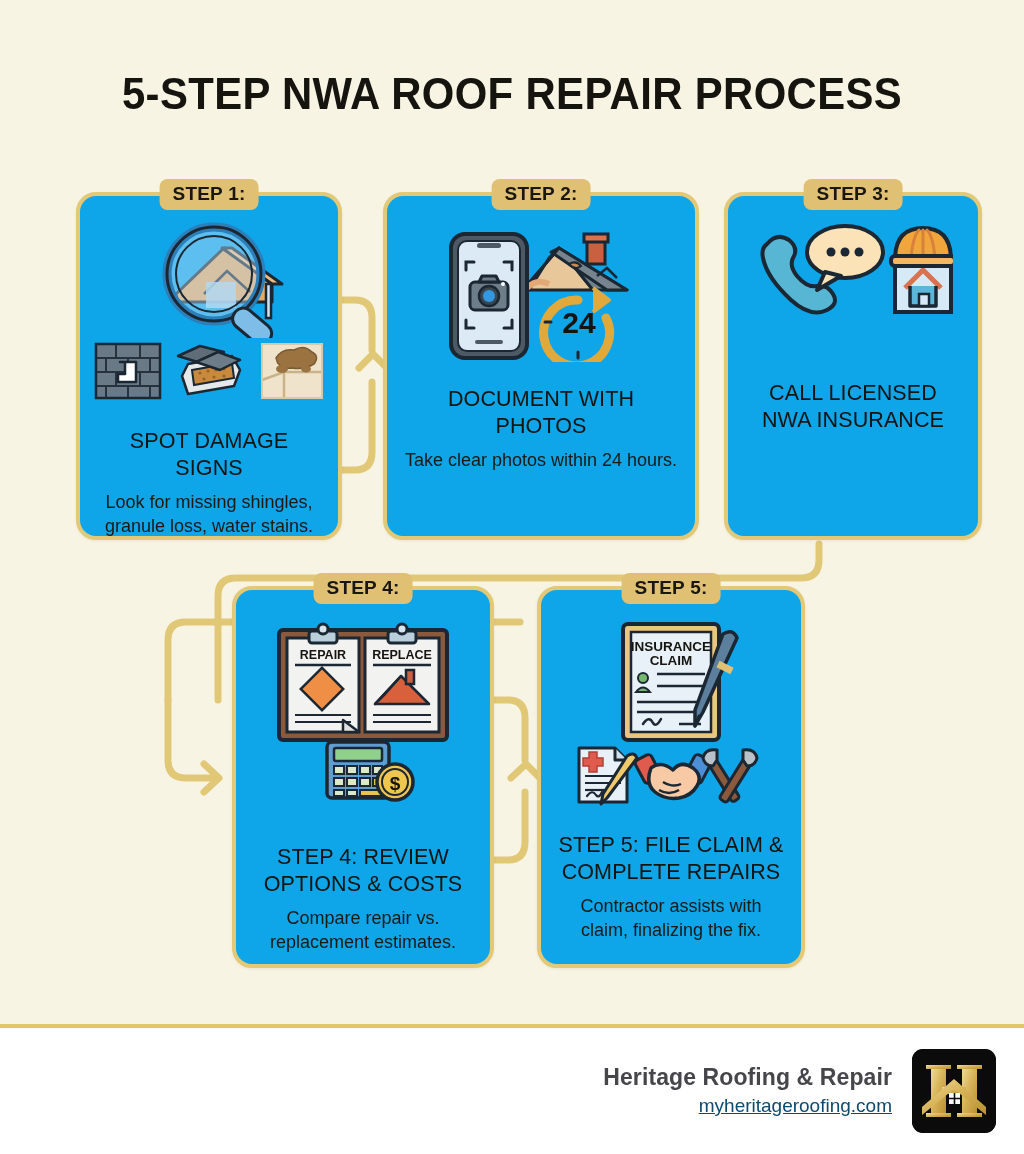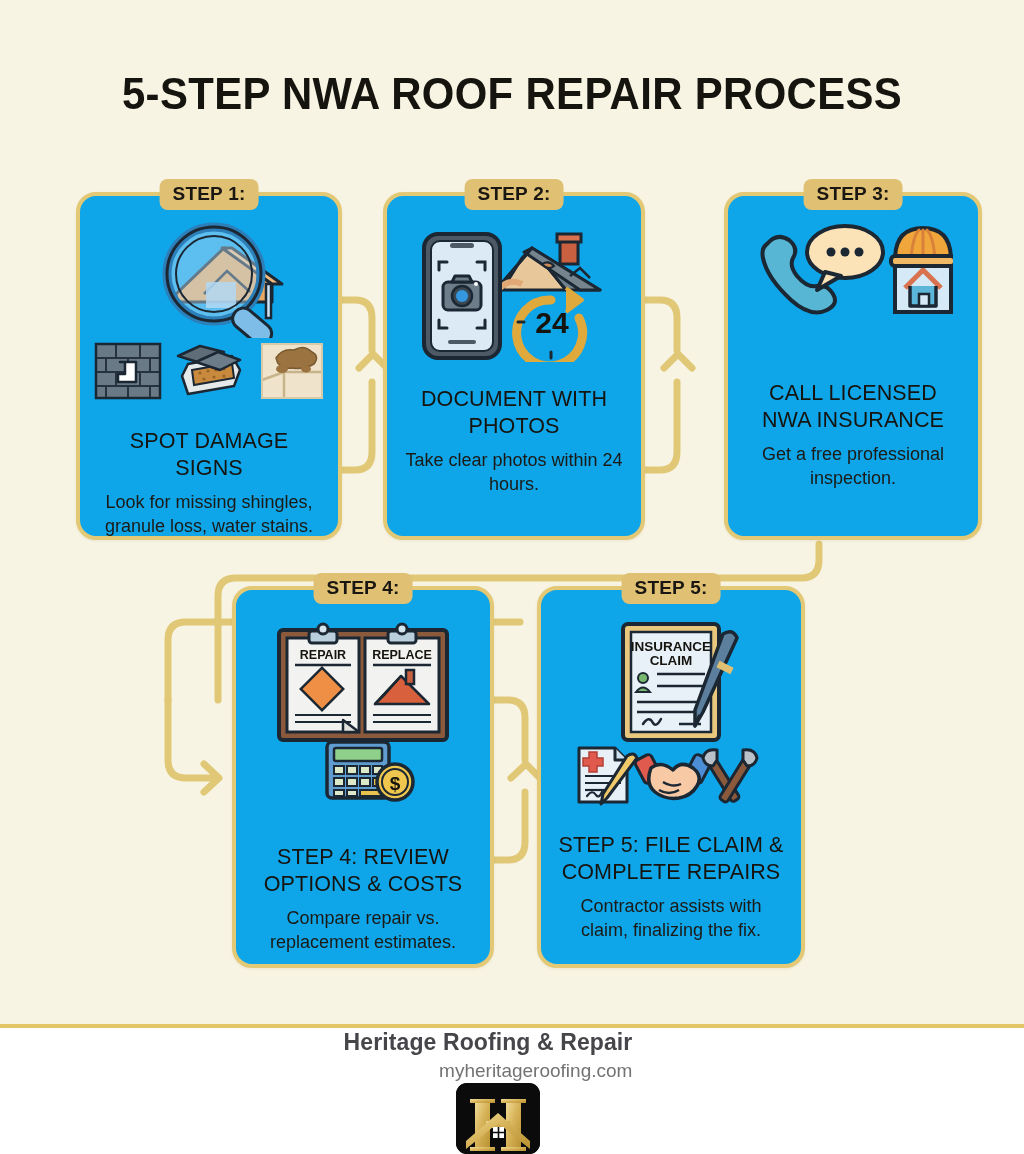--- a/index.html
+++ b/index.html
@@ -96,56 +96,56 @@
   }
   .card-body {
     font-size: 18px;
     color: #1c1a15;
     text-align: center;
     line-height: 1.36;
     margin-top: 7px;
   }
   
   #card1 { left: 76px;  top: 192px; width: 266px; height: 348px; }
-  #card2 { left: 383px; top: 192px; width: 262px; height: 348px; }
+  #card2 { left: 383px; top: 192px; width: 316px; height: 348px; }
   #card3 { left: 724px; top: 192px; width: 258px; height: 348px; }
   #card4 { left: 232px; top: 586px; width: 262px; height: 382px; }
   #card5 { left: 537px; top: 586px; width: 268px; height: 382px; }
 
   #card1 .card-heading { margin-top: 28px; }
   #card2 .card-heading { margin-top: 24px; }
   #card3 .card-heading { margin-top: 50px; }
   #card4 .card-heading { margin-top: 42px; }
   #card5 .card-heading { margin-top: 26px; }
 
   
   .footer {
     position: absolute;
     left: 0; top: 1028px;
     width: 1024px; height: 126px;
     background: #ffffff;
     display: flex;
     align-items: center;
     justify-content: flex-end;
     padding-right: 28px;
-    flex-direction: column;
   }
   .footer-text { text-align: right; margin-right: 20px; }
   .brand-name {
     font-size: 23px;
     font-weight: 700;
     color: #46454a;
     letter-spacing: 0.1px;
     line-height: 1.25;
   }
   .brand-site {
     font-size: 19px;
-    color: #737373;
+    color: #0c4a6e;
     line-height: 1.3;
     margin-top: 2px;
+    text-decoration: underline;
   }
   .logo-box {
     width: 84px; height: 84px;
     background: #0b0b0b;
     border-radius: 11px;
     position: relative;
     overflow: hidden;
   }
 </style>
 </head>
@@ -329,21 +329,20 @@
             <g stroke="#d9803a" stroke-width="3" fill="none" stroke-linecap="round">
               <path d="M158,36 q2,-22 8,-28"></path>
                 <path d="M170,36 L170,8"></path>
                 <path d="M182,36 q-2,-22 -8,-28"></path>
             </g>
             <rect x="138" y="34" width="64" height="10" rx="4" fill="#f2b964" stroke="#1b2733" stroke-width="4"></rect>
           </g>
         </svg>
       </div>
       <div class="card-heading">CALL LICENSED NWA INSURANCE</div>
-      <div class="card-body">Get a free professional inspection.</div>
     </div>
   </div>
 
   <div class="card" id="card4">
     <div class="badge">STEP 4:</div>
     <div class="card-inner">
       <div class="art">
         <svg width="180" height="186" viewBox="0 0 180 186">
 
           <rect x="6" y="14" width="168" height="110" rx="4" fill="#8b5a3c" stroke="#1b2733" stroke-width="4"></rect>

